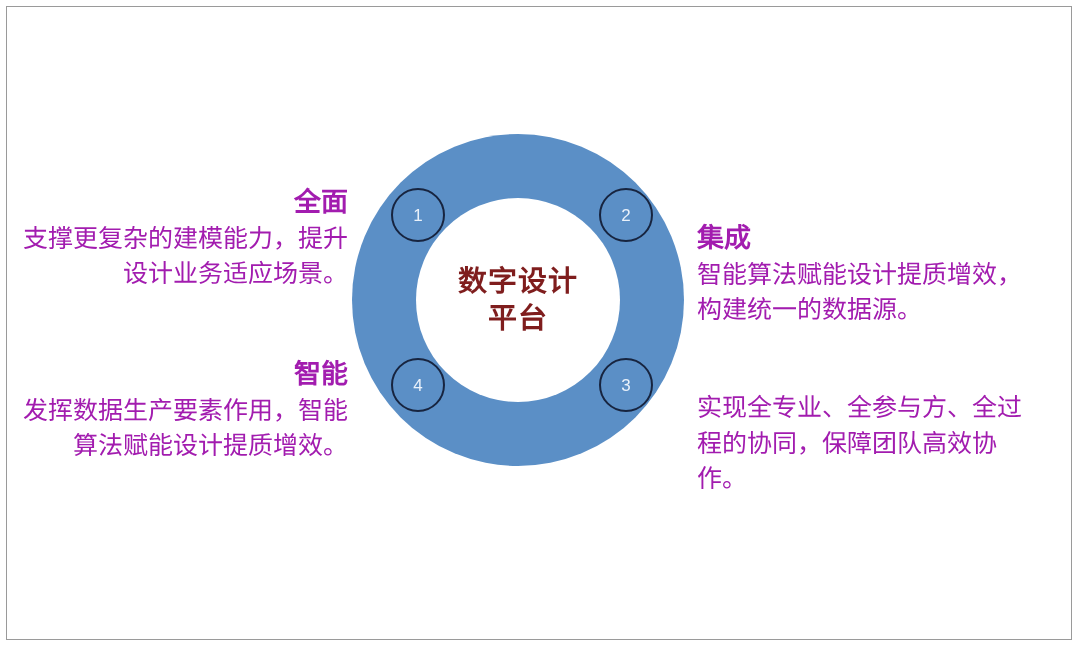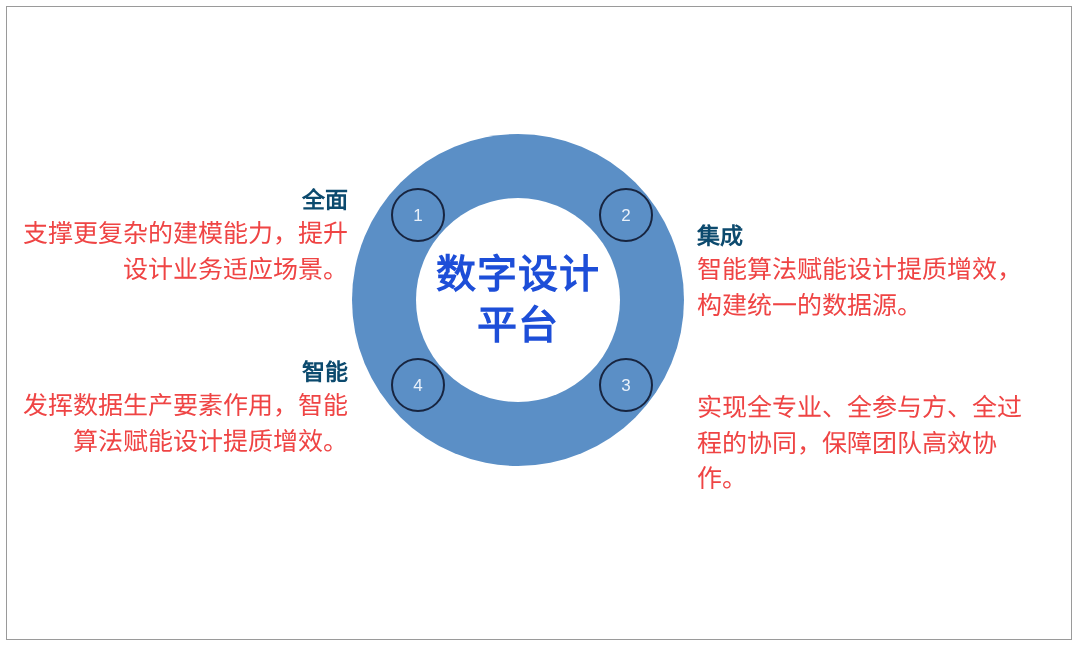--- a/index.html
+++ b/index.html
@@ -63,23 +63,23 @@
     position: absolute;
     left: 64px;
     top: 64px;
     width: 204px;
     height: 204px;
     display: flex;
     flex-direction: column;
     align-items: center;
     justify-content: center;
     text-align: center;
-    color: #1d4ed8;
+    color: #7f1d1d;
     font-weight: 700;
-    font-size: 40px;
+    font-size: 29px;
     line-height: 1.28;
     letter-spacing: 1px;
   }
 
   
   .node {
     position: absolute;
     width: 54px;
     height: 54px;
     border-radius: 50%;
@@ -99,31 +99,31 @@
   .node-3 { left: 599px; top: 358px; }
   .node-4 { left: 391px; top: 358px; }
 
   
   .block {
     position: absolute;
     color: #141414;
   }
   .block .heading {
     font-weight: 700;
-    font-size: 23px;
+    font-size: 27px;
     line-height: 1.22;
     margin: 0 0 2px 0;
-    color: #0c4a6e;
+    color: #a21caf;
   }
   .block .body {
     font-weight: 400;
     font-size: 25px;
     line-height: 1.42;
     margin: 0;
-    color: #ef4444;
+    color: #a21caf;
     letter-spacing: 0px;
   }
 
   .block-left { text-align: right; }
   .block-right { text-align: left; margin-top: 32px; }
 
   .block-comprehensive { left: 18px;  top: 186px; width: 330px; }
   .block-intelligent   { left: 18px;  top: 358px; width: 330px; }
   .block-integration   { left: 697px; top: 190px; width: 345px; }
   .block-collaboration { left: 697px; top: 358px; width: 345px; }

